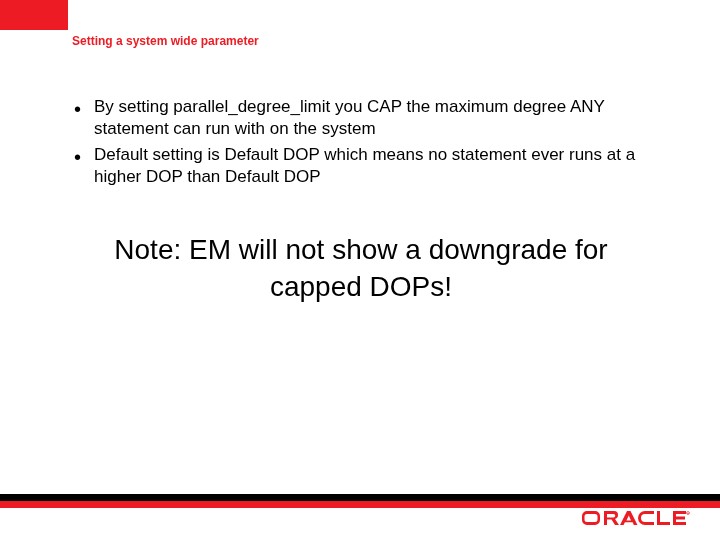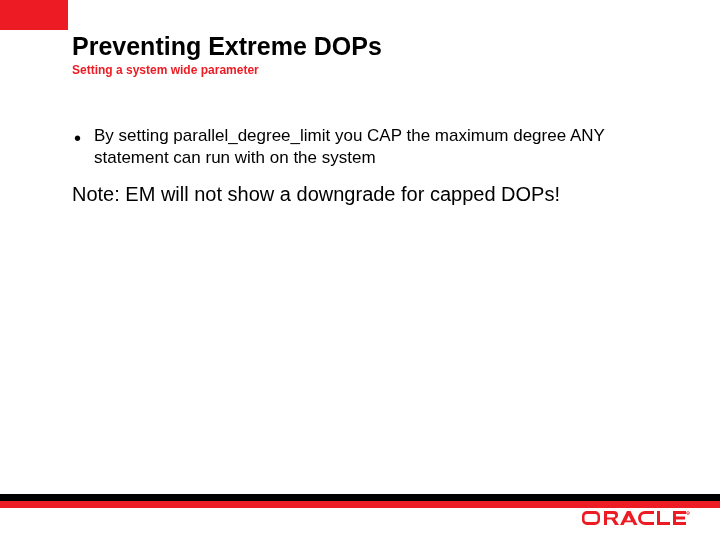--- a/index.html
+++ b/index.html
@@ -50,24 +50,25 @@
   }
   .bullets li::before {
     content: "•";
     position: absolute;
     left: 2px;
     top: 0;
     font-size: 20px;
     color: #000000;
   }
   .note {
-    margin-top: 12px;
-    font-size: 20px;
+    margin-top: 44px;
+    font-size: 28px;
     line-height: 1.3;
     color: #000000;
+    text-align: center;
   }
   .footer {
     position: absolute;
     bottom: 6px;
     left: 0;
     right: 0;
     height: 40px;
   }
   .footer-bar {
     position: absolute;
@@ -84,25 +85,25 @@
     top: 16px;
   }
   .oracle-logo svg { display: block; }
 </style>
 </head>
 <body>
 
 <div class="red-square"></div>
 
 <div class="content">
-  <h1 class="title">Preventing Extreme DOPs</h1>
   <div class="subtitle">Setting a system wide parameter</div>
 
   <ul class="bullets">
     <li>By setting parallel_degree_limit you CAP the maximum degree ANY statement can run with on the system</li>
+    <li>Default setting is Default DOP which means no statement ever runs at a higher DOP than Default DOP</li>
   </ul>
 
   <div class="note">Note: EM will not show a downgrade for capped DOPs!</div>
 </div>
 
 <div class="footer">
   <div class="footer-bar"></div>
   <div class="oracle-logo">
     <svg width="110" height="18" viewBox="0 0 110 18">
       <g fill="#ed1c24">

